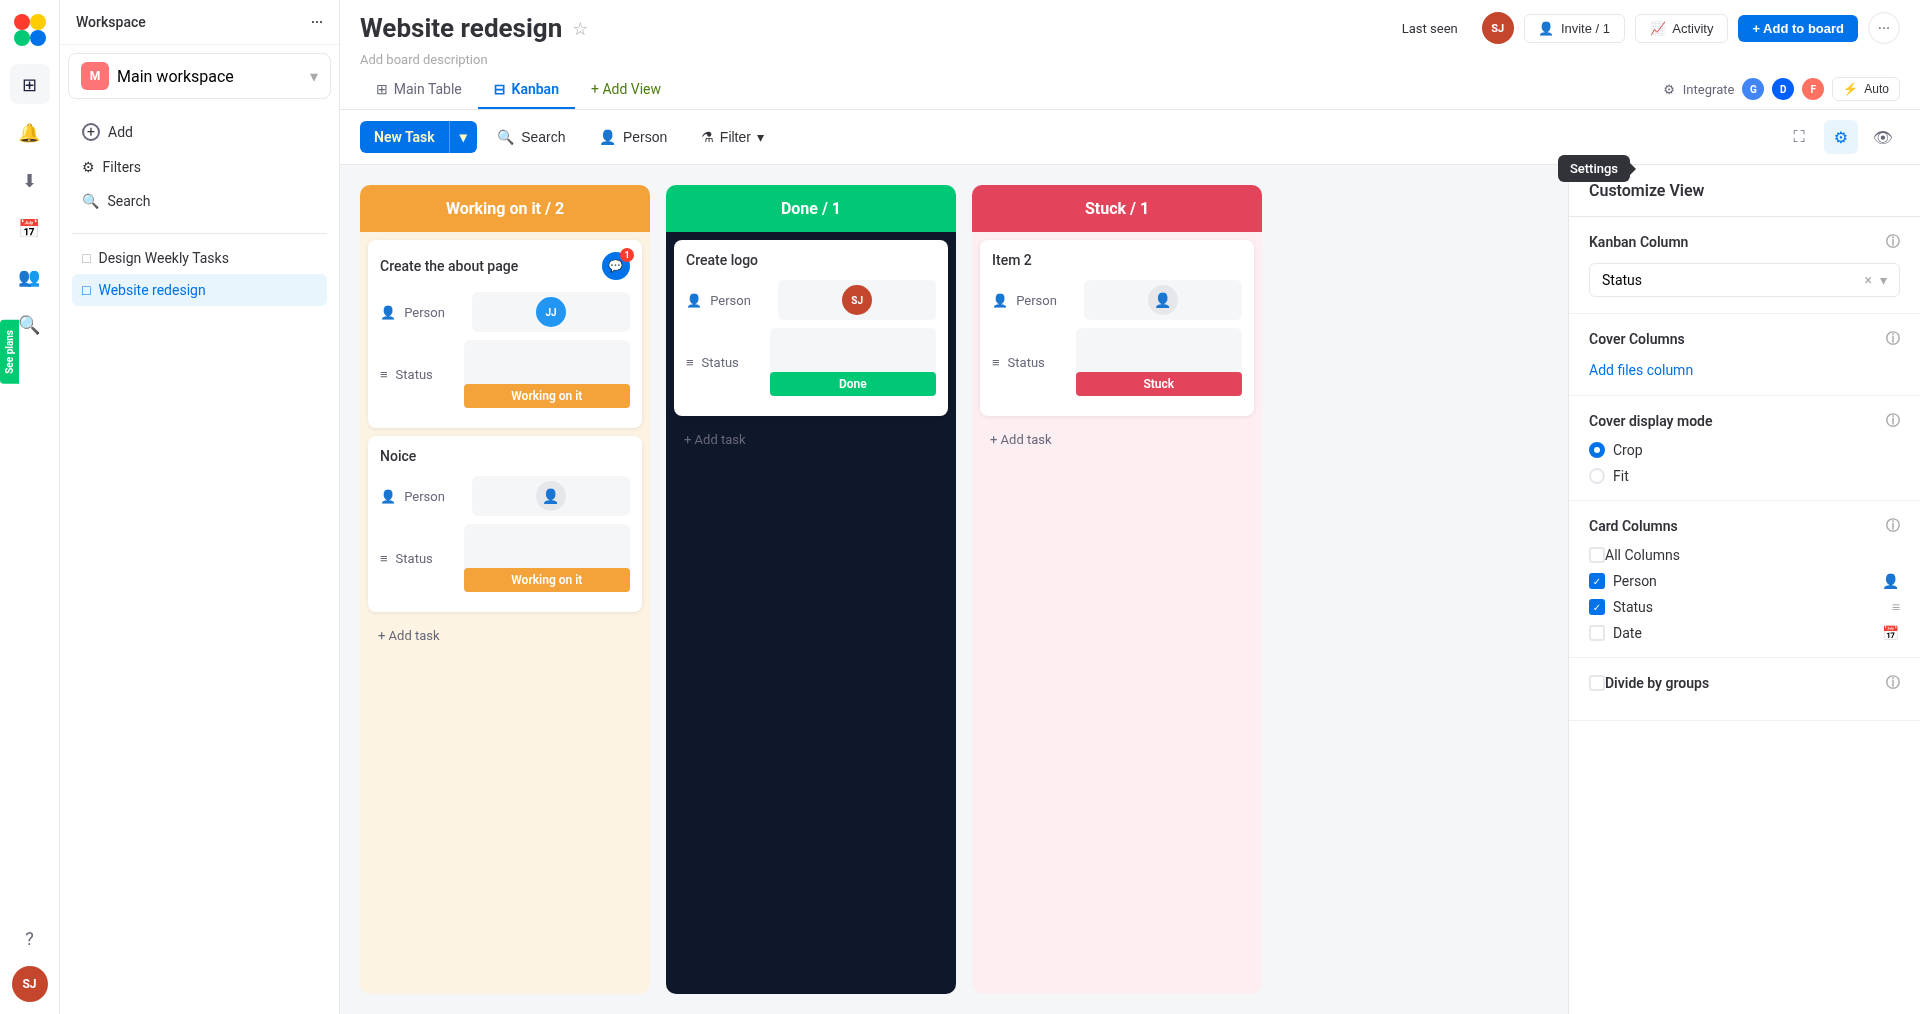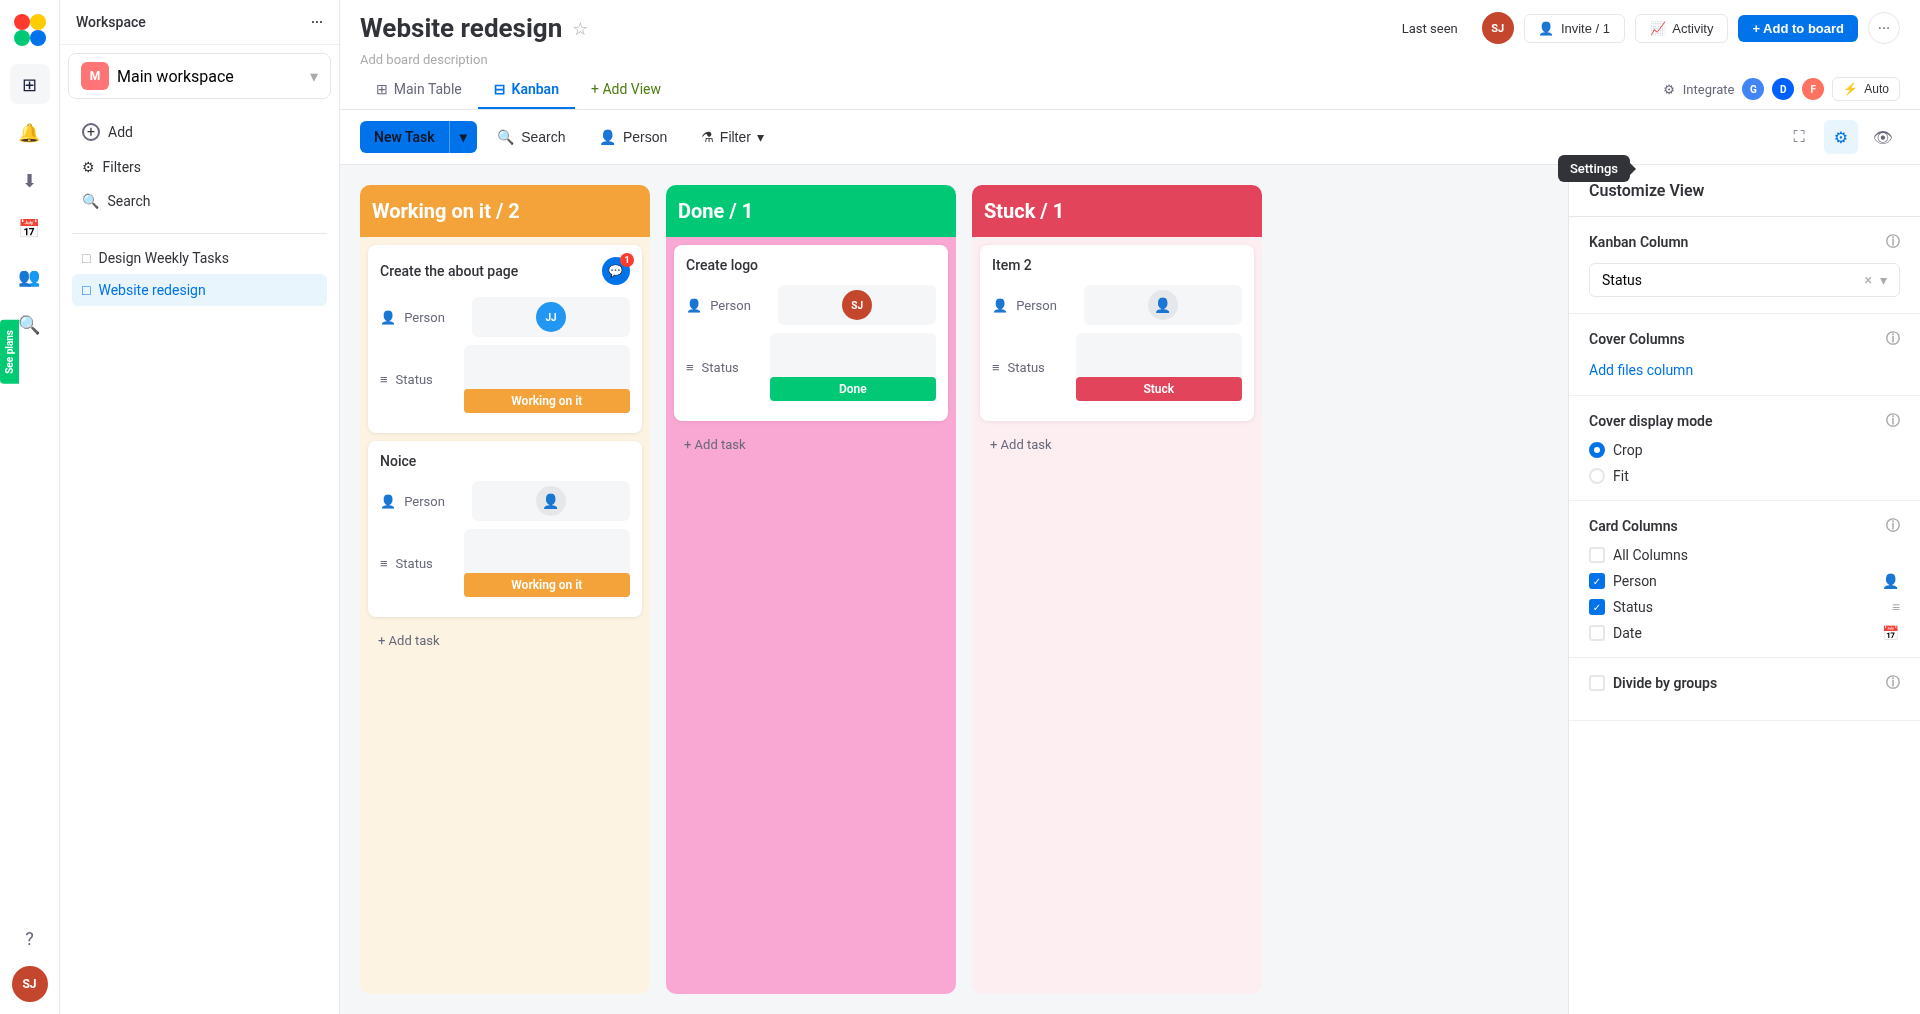--- a/index.html
+++ b/index.html
@@ -269,21 +269,21 @@
       align-items: center;
       gap: 8px;
       padding: 10px 20px;
       background: #fff;
       border-bottom: 1px solid #e5e7eb;
     }
     .btn-new-task {
       display: flex;
       align-items: center;
       background: #0073ea;
-      color: #0f172a;
+      color: #fef9c3;
       border: none;
       border-radius: 6px;
       cursor: pointer;
       font-size: 14px;
       font-weight: 600;
     }
     .btn-new-task-label {
       padding: 8px 14px;
     }
     .btn-new-task-dropdown {
@@ -331,40 +331,40 @@
       overflow-y: auto;
     }
     .kanban-column {
       width: 290px;
       min-width: 290px;
       border-radius: 10px;
       display: flex;
       flex-direction: column;
     }
     .kanban-col-header {
-      padding: 14px 12px;
+      padding: 14px 18px;
       border-radius: 10px 10px 0 0;
-      font-size: 20px;
+      font-size: 16px;
       font-weight: 700;
-      text-align: left;
+      text-align: center;
       color: #fff;
     }
     .kanban-col-body {
       background: rgba(255,255,255,0.15);
       border-radius: 0 0 10px 10px;
       padding: 8px;
       display: flex;
       flex-direction: column;
       gap: 8px;
       flex: 1;
     }
     .kanban-col-orange .kanban-col-header { background: #f4a23a; }
     .kanban-col-orange .kanban-col-body { background: #fdf3e3; }
     .kanban-col-green .kanban-col-header { background: #00c875; }
-    .kanban-col-green .kanban-col-body { background: #f9a8d4; }
+    .kanban-col-green .kanban-col-body { background: #0f172a; }
     .kanban-col-red .kanban-col-header { background: #e2445c; }
     .kanban-col-red .kanban-col-body { background: #fceef1; }
 
     .kanban-card {
       background: #fff;
       border-radius: 8px;
       padding: 12px;
       box-shadow: 0 1px 4px rgba(0,0,0,0.08);
     }
     .kanban-card-title {
@@ -546,21 +546,20 @@
     .radio-circle.selected::after {
       content: '';
       width: 6px; height: 6px;
       border-radius: 50%;
       background: #fff;
     }
     .checkbox-group { display: flex; flex-direction: column; gap: 10px; }
     .checkbox-item {
       display: flex;
       align-items: center;
-      gap: 8px;
       font-size: 14px;
       color: #323338;
       cursor: pointer;
     }
     .checkbox-item.with-icon { justify-content: space-between; }
     .checkbox-item-left { display: flex; align-items: center; gap: 8px; }
     .checkbox-square {
       width: 16px; height: 16px;
       border-radius: 3px;
       border: 2px solid #e5e7eb;

